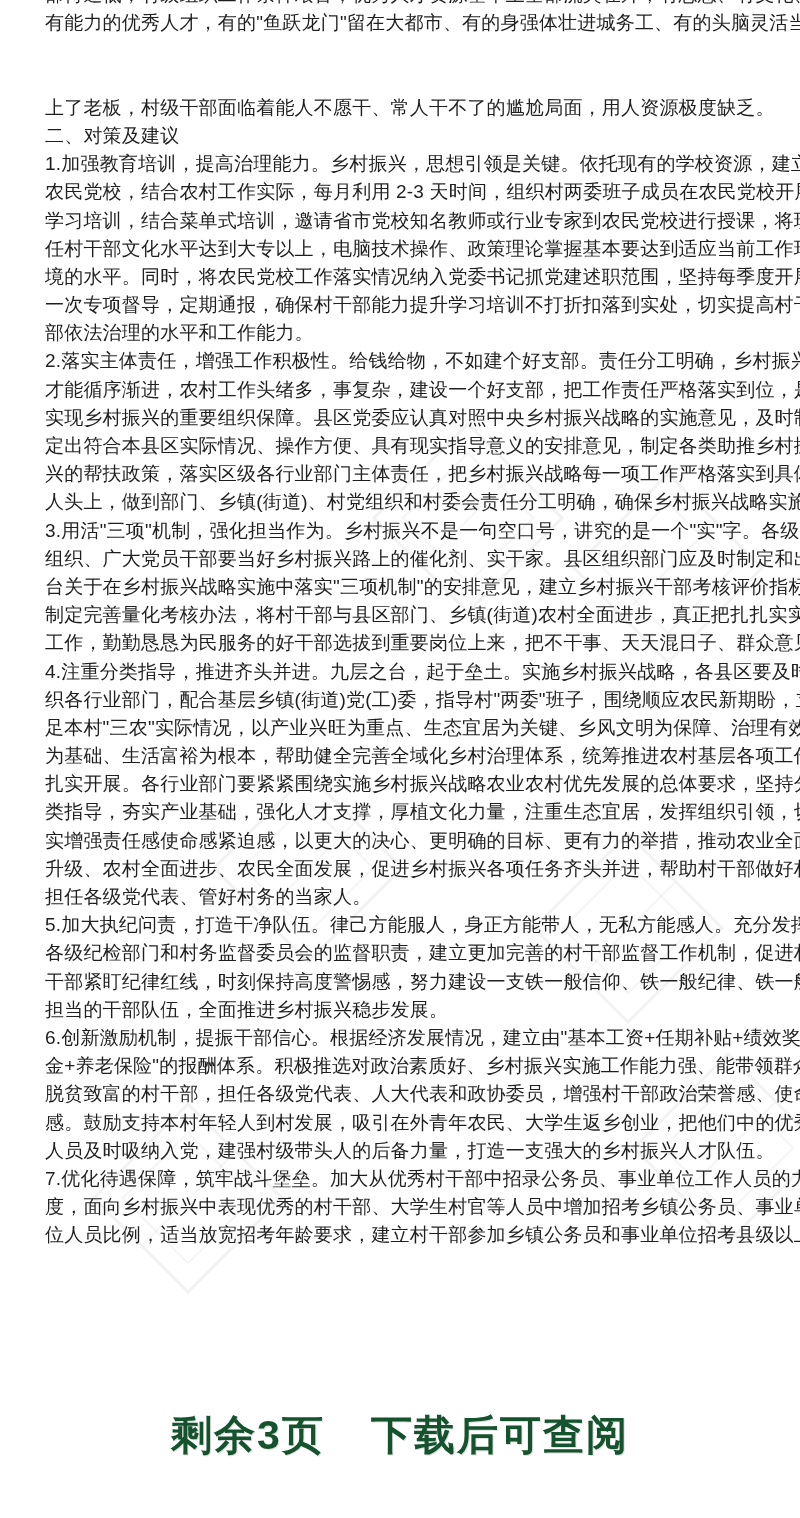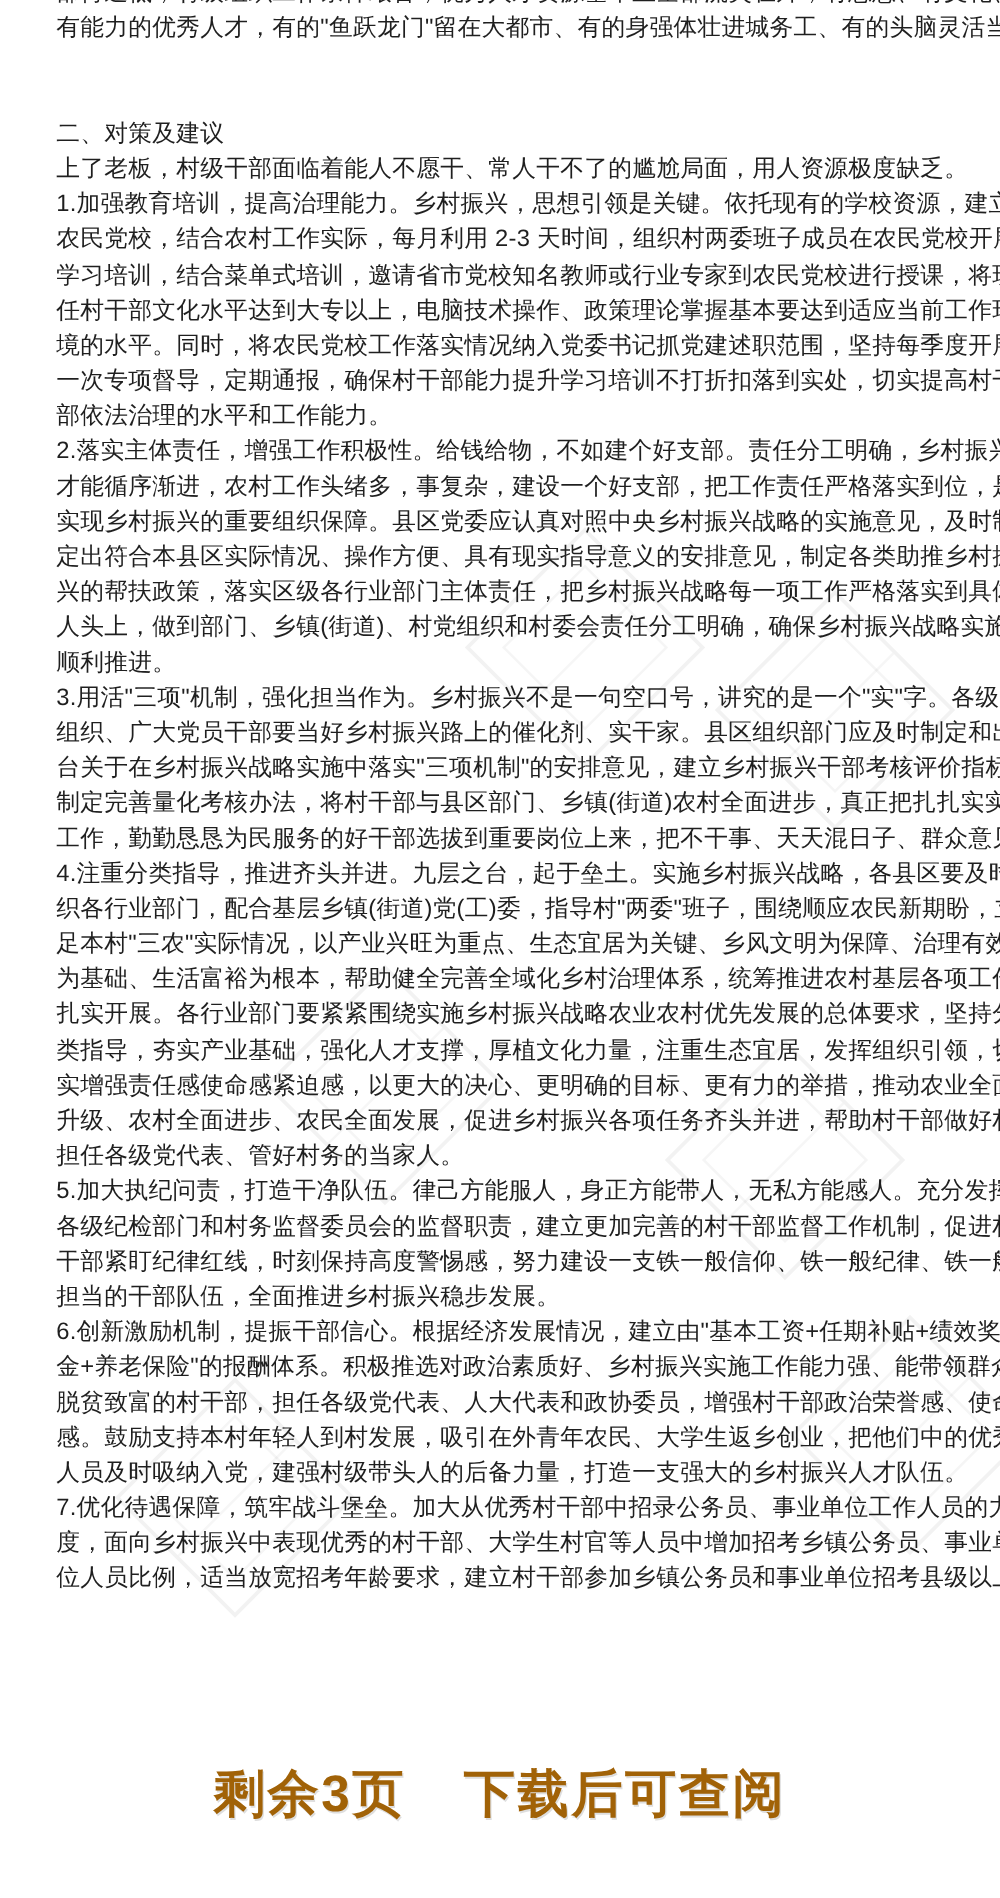--- a/index.html
+++ b/index.html
@@ -58,21 +58,21 @@
     white-space: nowrap;
     letter-spacing: 0.2px;
   }
   
   .footer-banner {
     position: absolute;
     left: 0;
     top: 1408px;
     width: 100%;
     text-align: center;
-    color: #a16207;
+    color: #14532d;
     font-weight: bold;
     font-size: 41px;
     letter-spacing: 2px;
     text-shadow: 1px 1px 0 rgba(160,160,160,0.35);
   }
   .footer-banner .gap {
     display: inline-block;
     width: 46px;
   }
 </style>
@@ -88,36 +88,35 @@
     <div class="wm" style="left:560px; top:860px;"></div>
     <div class="wm" style="left:120px; top:1130px;"></div>
     <div class="wm" style="left:660px; top:1080px;"></div>
   </div>
 
   <div class="text-block">
       <div class="text-line">部待遇低，村级组织工作条件艰苦，优秀人才资源基本上全部流失在外，有思想、有文化、</div>
       <div class="text-line">有能力的优秀人才，有的"鱼跃龙门"留在大都市、有的身强体壮进城务工、有的头脑灵活当</div>
       <div class="text-line"></div>
       <div class="text-line"></div>
+      <div class="text-line">上了老板，村级干部面临着能人不愿干、常人干不了的尴尬局面，用人资源极度缺乏。</div>
       <div class="text-line">二、对策及建议</div>
-      <div class="text-line">上了老板，村级干部面临着能人不愿干、常人干不了的尴尬局面，用人资源极度缺乏。</div>
       <div class="text-line">1.加强教育培训，提高治理能力。乡村振兴，思想引领是关键。依托现有的学校资源，建立</div>
       <div class="text-line">农民党校，结合农村工作实际，每月利用 2-3 天时间，组织村两委班子成员在农民党校开展</div>
       <div class="text-line">学习培训，结合菜单式培训，邀请省市党校知名教师或行业专家到农民党校进行授课，将现</div>
       <div class="text-line">任村干部文化水平达到大专以上，电脑技术操作、政策理论掌握基本要达到适应当前工作环</div>
       <div class="text-line">境的水平。同时，将农民党校工作落实情况纳入党委书记抓党建述职范围，坚持每季度开展</div>
       <div class="text-line">一次专项督导，定期通报，确保村干部能力提升学习培训不打折扣落到实处，切实提高村干</div>
       <div class="text-line">部依法治理的水平和工作能力。</div>
       <div class="text-line">2.落实主体责任，增强工作积极性。给钱给物，不如建个好支部。责任分工明确，乡村振兴</div>
       <div class="text-line">才能循序渐进，农村工作头绪多，事复杂，建设一个好支部，把工作责任严格落实到位，是</div>
       <div class="text-line">实现乡村振兴的重要组织保障。县区党委应认真对照中央乡村振兴战略的实施意见，及时制</div>
       <div class="text-line">定出符合本县区实际情况、操作方便、具有现实指导意义的安排意见，制定各类助推乡村振</div>
       <div class="text-line">兴的帮扶政策，落实区级各行业部门主体责任，把乡村振兴战略每一项工作严格落实到具体</div>
       <div class="text-line">人头上，做到部门、乡镇(街道)、村党组织和村委会责任分工明确，确保乡村振兴战略实施</div>
-      <div class="text-line">顺利推进。</div>
       <div class="text-line">3.用活"三项"机制，强化担当作为。乡村振兴不是一句空口号，讲究的是一个"实"字。各级党</div>
       <div class="text-line">组织、广大党员干部要当好乡村振兴路上的催化剂、实干家。县区组织部门应及时制定和出</div>
       <div class="text-line">台关于在乡村振兴战略实施中落实"三项机制"的安排意见，建立乡村振兴干部考核评价指标，</div>
       <div class="text-line">制定完善量化考核办法，将村干部与县区部门、乡镇(街道)农村全面进步，真正把扎扎实实</div>
       <div class="text-line">工作，勤勤恳恳为民服务的好干部选拔到重要岗位上来，把不干事、天天混日子、群众意见</div>
       <div class="text-line">4.注重分类指导，推进齐头并进。九层之台，起于垒土。实施乡村振兴战略，各县区要及时组</div>
       <div class="text-line">织各行业部门，配合基层乡镇(街道)党(工)委，指导村"两委"班子，围绕顺应农民新期盼，立</div>
       <div class="text-line">足本村"三农"实际情况，以产业兴旺为重点、生态宜居为关键、乡风文明为保障、治理有效</div>
       <div class="text-line">为基础、生活富裕为根本，帮助健全完善全域化乡村治理体系，统筹推进农村基层各项工作</div>
       <div class="text-line">扎实开展。各行业部门要紧紧围绕实施乡村振兴战略农业农村优先发展的总体要求，坚持分</div>

